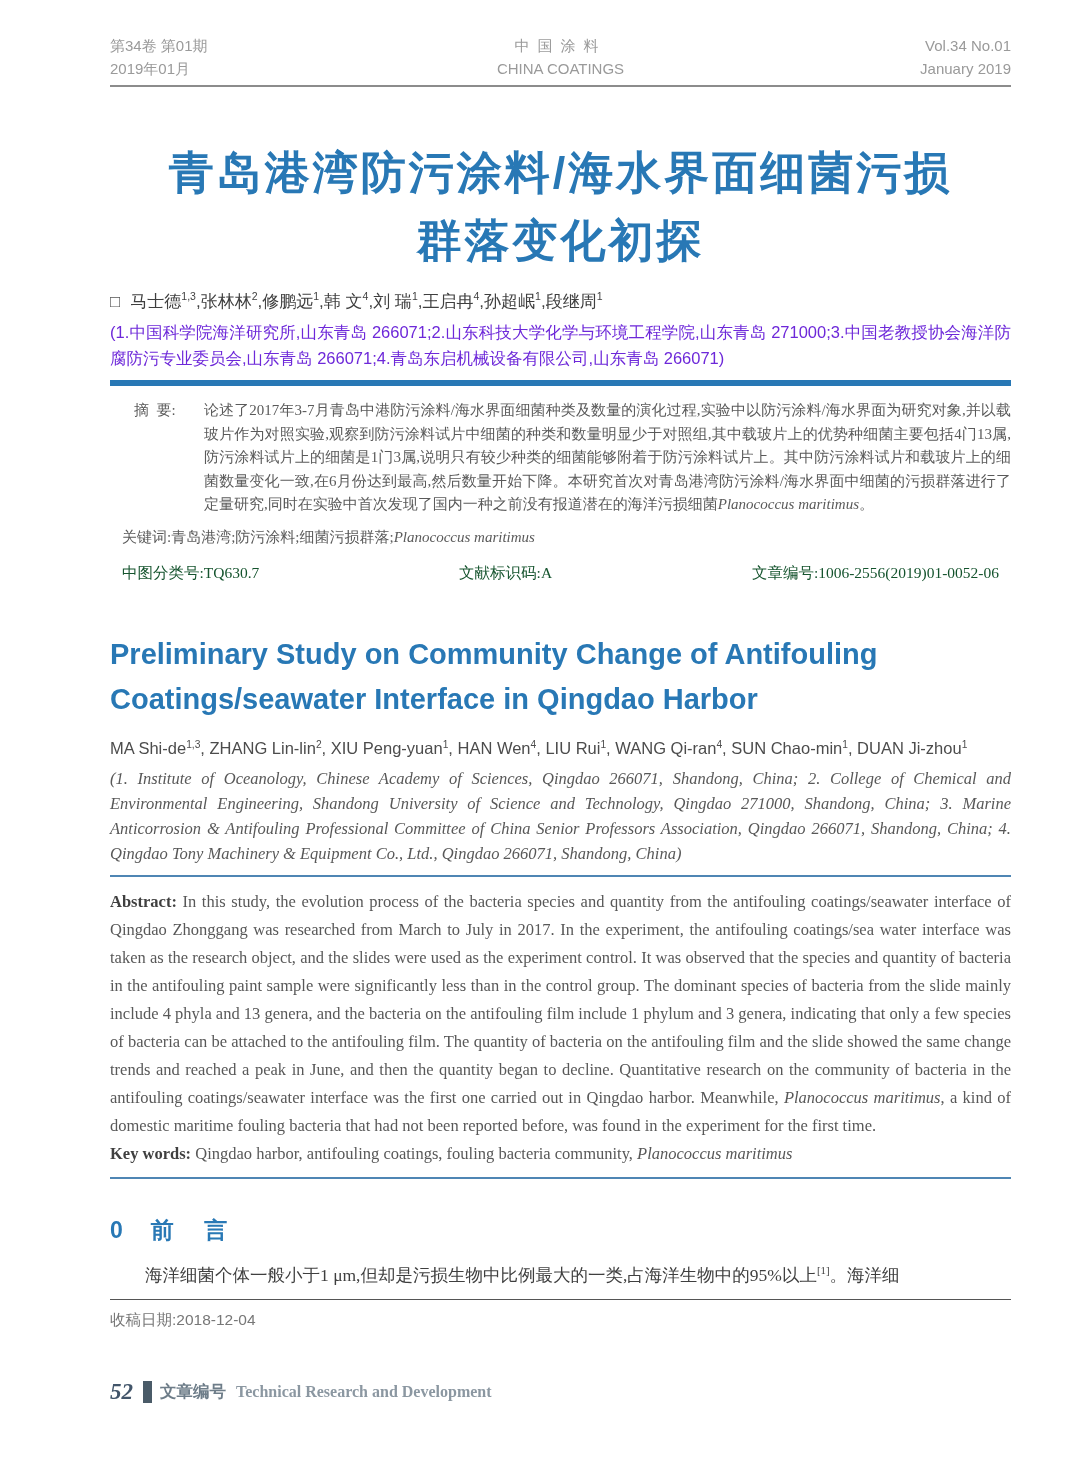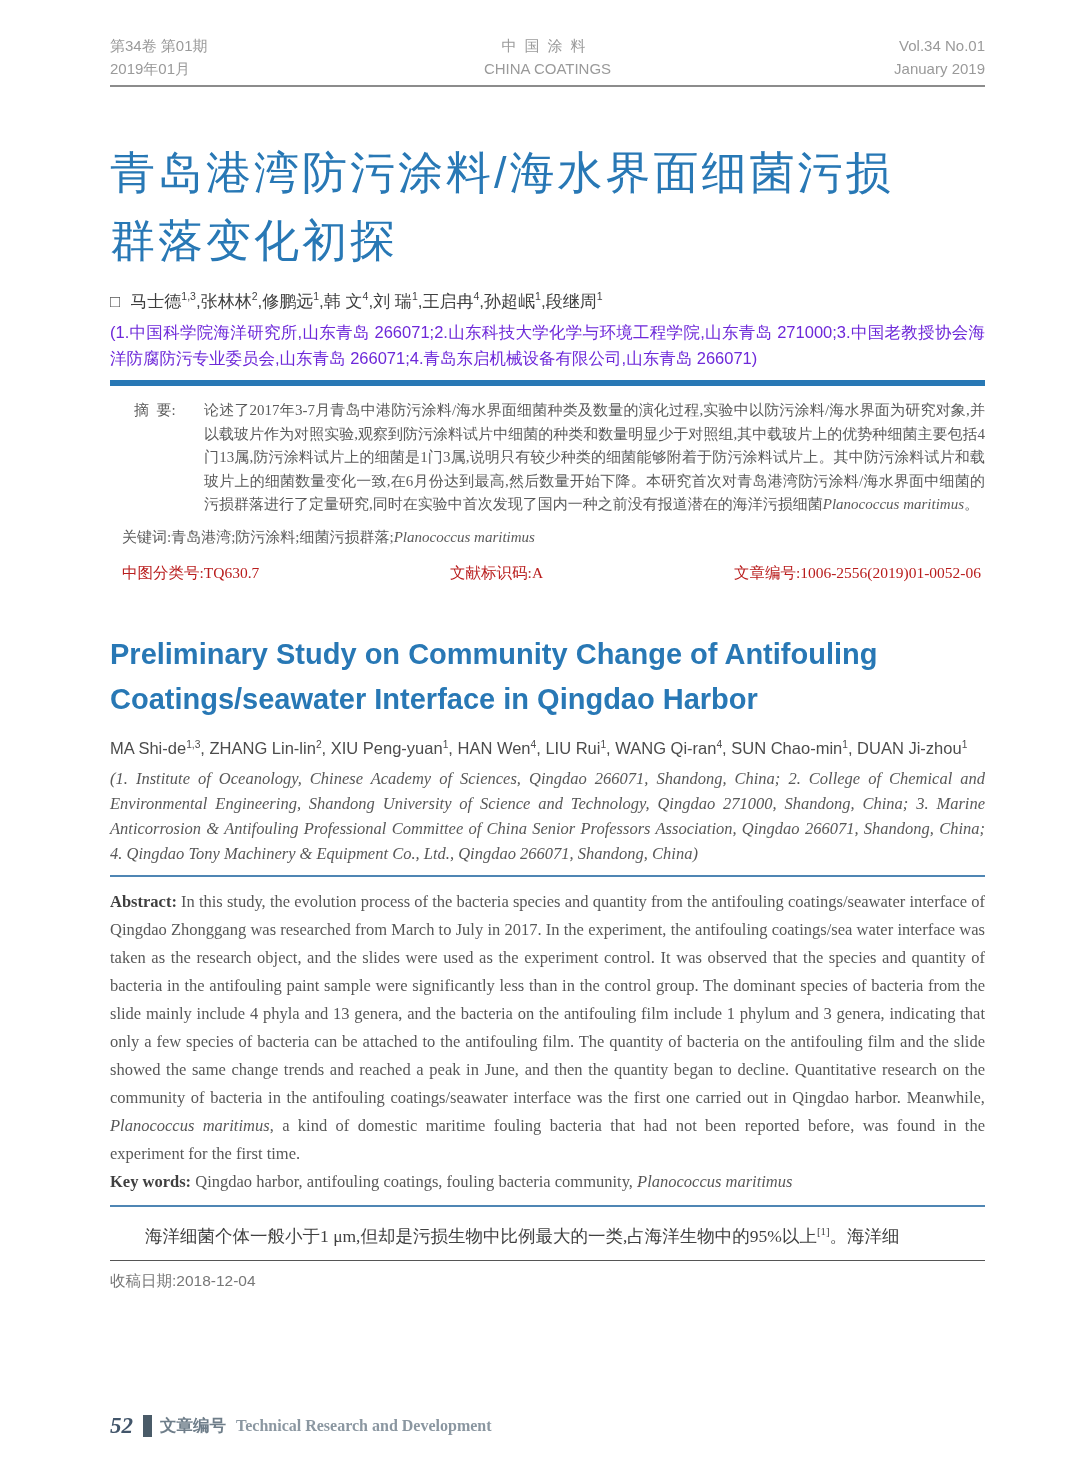--- a/index.html
+++ b/index.html
@@ -1,50 +1,50 @@
 <!DOCTYPE html>
 <html><head>
 <meta charset="utf-8">
 <style>
   html,body{margin:0;padding:0;background:#ffffff;}
   .page{
     width:1075px;height:1459px;box-sizing:border-box;
-    padding:34px 90px 0 110px;position:relative;overflow:hidden;
+    padding:34px 64px 0 110px;position:relative;overflow:hidden;
     background:#ffffff;color:#4a4a4a;
     font-family:"Liberation Serif","DejaVu Serif",serif;
   }
   
   .jheader{display:flex;justify-content:space-between;align-items:flex-start;
     font-family:"Liberation Sans","DejaVu Sans",sans-serif;
     color:#9a9a9a;font-size:15px;line-height:23px;}
   .jheader .left,.jheader .right{width:220px;}
   .jheader .right{text-align:right;}
   .jheader .center{text-align:center;flex:1;}
   .journal-cn{letter-spacing:8px;}
   .header-rule{border:none;border-top:2px solid #8c8c8c;margin:5px 0 3px 0;}
   .doi{font-size:13.5px;color:#3c3c3c;letter-spacing:.2px;}
   
   .title-cn{color:#2878b5;font-family:"Liberation Sans","DejaVu Sans",sans-serif;
-    font-weight:normal;font-size:45px;line-height:1.5;letter-spacing:3px;margin-top:52px;}
+    font-weight:bold;font-size:45px;line-height:1.5;letter-spacing:3px;margin-top:52px;text-align:center;}
   
   .authors-cn{margin-top:16px;font-size:17px;color:#3f3f3f;
     font-family:"Liberation Sans","DejaVu Sans",sans-serif;}
   .authors-cn .marker{margin-right:10px;color:#555;}
   .affil-cn{margin-top:6px;font-size:16.5px;line-height:26px;text-align:justify;
     font-family:"Liberation Sans","DejaVu Sans",sans-serif;color:#6d28d9;}
   sup{font-size:.62em;line-height:0;}
   
   .blue-bar{height:6px;background:#2878b5;margin-top:9px;}
   .abstract-cn{display:flex;margin:13px 0 0 24px;font-size:15px;line-height:23.5px;color:#5a5a5a;}
   .abstract-cn .label{width:70px;flex:none;white-space:pre;}
   .abstract-cn .text{flex:1;text-align:justify;}
   .keywords-cn{display:flex;margin:9px 0 0 12px;font-size:15px;line-height:23px;color:#5a5a5a;}
   .keywords-cn .label{flex:none;}
-  .clc-row{display:flex;justify-content:space-between;margin:14px 4px 0 12px;
-    font-size:15.5px;color:#b91c1c;}
+  .clc-row{display:flex;justify-content:space-between;margin:14px 12px 0 12px;
+    font-size:15.5px;color:#14532d;}
   
   .title-en{color:#2878b5;font-family:"Liberation Sans","DejaVu Sans",sans-serif;
     font-weight:bold;font-size:29px;line-height:1.58;margin-top:48px;}
   .authors-en{margin-top:16px;font-family:"Liberation Sans","DejaVu Sans",sans-serif;
     font-size:16.5px;color:#4c4c4c;}
   .affil-en{margin-top:8px;font-style:italic;font-size:16.5px;line-height:25px;
     text-align:justify;color:#585858;}
   .blue-line{border:none;border-top:2px solid #4f86b4;margin:9px 0 0 0;}
   .abstract-en{margin-top:11px;font-size:16.5px;line-height:28px;text-align:justify;color:#585858;}
   .abstract-en b,.keywords-en b{color:#3f3f3f;}
@@ -56,21 +56,21 @@
   .section-head .ttl{word-spacing:24px;}
   .columns{display:flex;gap:24px;margin-top:14px;font-size:17.5px;line-height:31px;
     color:#3f3f3f;text-align:justify;}
   .columns .col{flex:1;}
   .columns .indent{text-indent:2em;}
   
   .footnote-rule{border:none;border-top:1.5px solid #555;margin:8px 0 0 0;}
   .footnote{margin-top:6px;font-size:15.5px;line-height:27px;color:#777;
     font-family:"Liberation Sans","DejaVu Sans",sans-serif;}
   
-  .page-footer{position:absolute;left:110px;bottom:20px;display:flex;align-items:center;}
+  .page-footer{position:absolute;left:110px;bottom:54px;display:flex;align-items:center;}
   .page-footer .pageno{font-family:"Liberation Serif","DejaVu Serif",serif;
     font-style:italic;font-weight:bold;font-size:23px;color:#42556a;}
   .page-footer .bar{width:9px;height:22px;background:#4a5b68;margin:0 8px 0 10px;}
   .page-footer .sec-cn{font-family:"Liberation Sans","DejaVu Sans",sans-serif;
     font-weight:bold;font-size:16.5px;color:#6e7d89;margin-right:10px;}
   .page-footer .sec-en{font-family:"Liberation Serif","DejaVu Serif",serif;
     font-weight:bold;font-size:16px;color:#8b97a1;}
 </style>
 </head>
 <body>
@@ -133,20 +133,23 @@
 
   <div class="abstract-en">
     <b>Abstract:</b><span><span> In this study, the evolution process of the bacteria species and quantity from the antifouling coatings/seawater interface of Qingdao Zhonggang was researched from March to July in 2017. In the experiment, the antifouling coatings/sea water interface was taken as the research object, and the slides were used as the experiment control. It was observed that the species and quantity of bacteria in the antifouling paint sample were significantly less than in the control group. The dominant species of bacteria from the slide mainly include 4 phyla and 13 genera, and the bacteria on the antifouling film include 1 phylum and 3 genera, indicating that only a few species of bacteria can be attached to the antifouling film. The quantity of bacteria on the antifouling film and the slide showed the same change trends and reached a peak in June, and then the quantity began to decline. Quantitative research on the community of bacteria in the antifouling coatings/seawater interface was the first one carried out in Qingdao harbor. Meanwhile, </span><i>Planococcus maritimus</i><span>, a kind of domestic maritime fouling bacteria that had not been reported before, was found in the experiment for the first time.</span></span>
   </div>
   <div class="keywords-en">
     <b>Key words:</b><span><span> Qingdao harbor, antifouling coatings, fouling bacteria community, </span><i>Planococcus maritimus</i></span>
   </div>
 
   <hr class="blue-line">
 
+  <div class="section-head">
+    <span class="num">0</span><span class="ttl">前 言</span>
+  </div>
 
   <div class="columns">
     <div class="col indent"><span>海洋细菌个体一般小于1 μm,但却是污损生物中比例最大的一类,占海洋生物中的95%以上</span><sup>[1]</sup><span>。海洋细</span></div>
   </div>
 
   <hr class="footnote-rule">
   <div class="footnote">
     <div>收稿日期:2018-12-04</div>
 
   </div>

